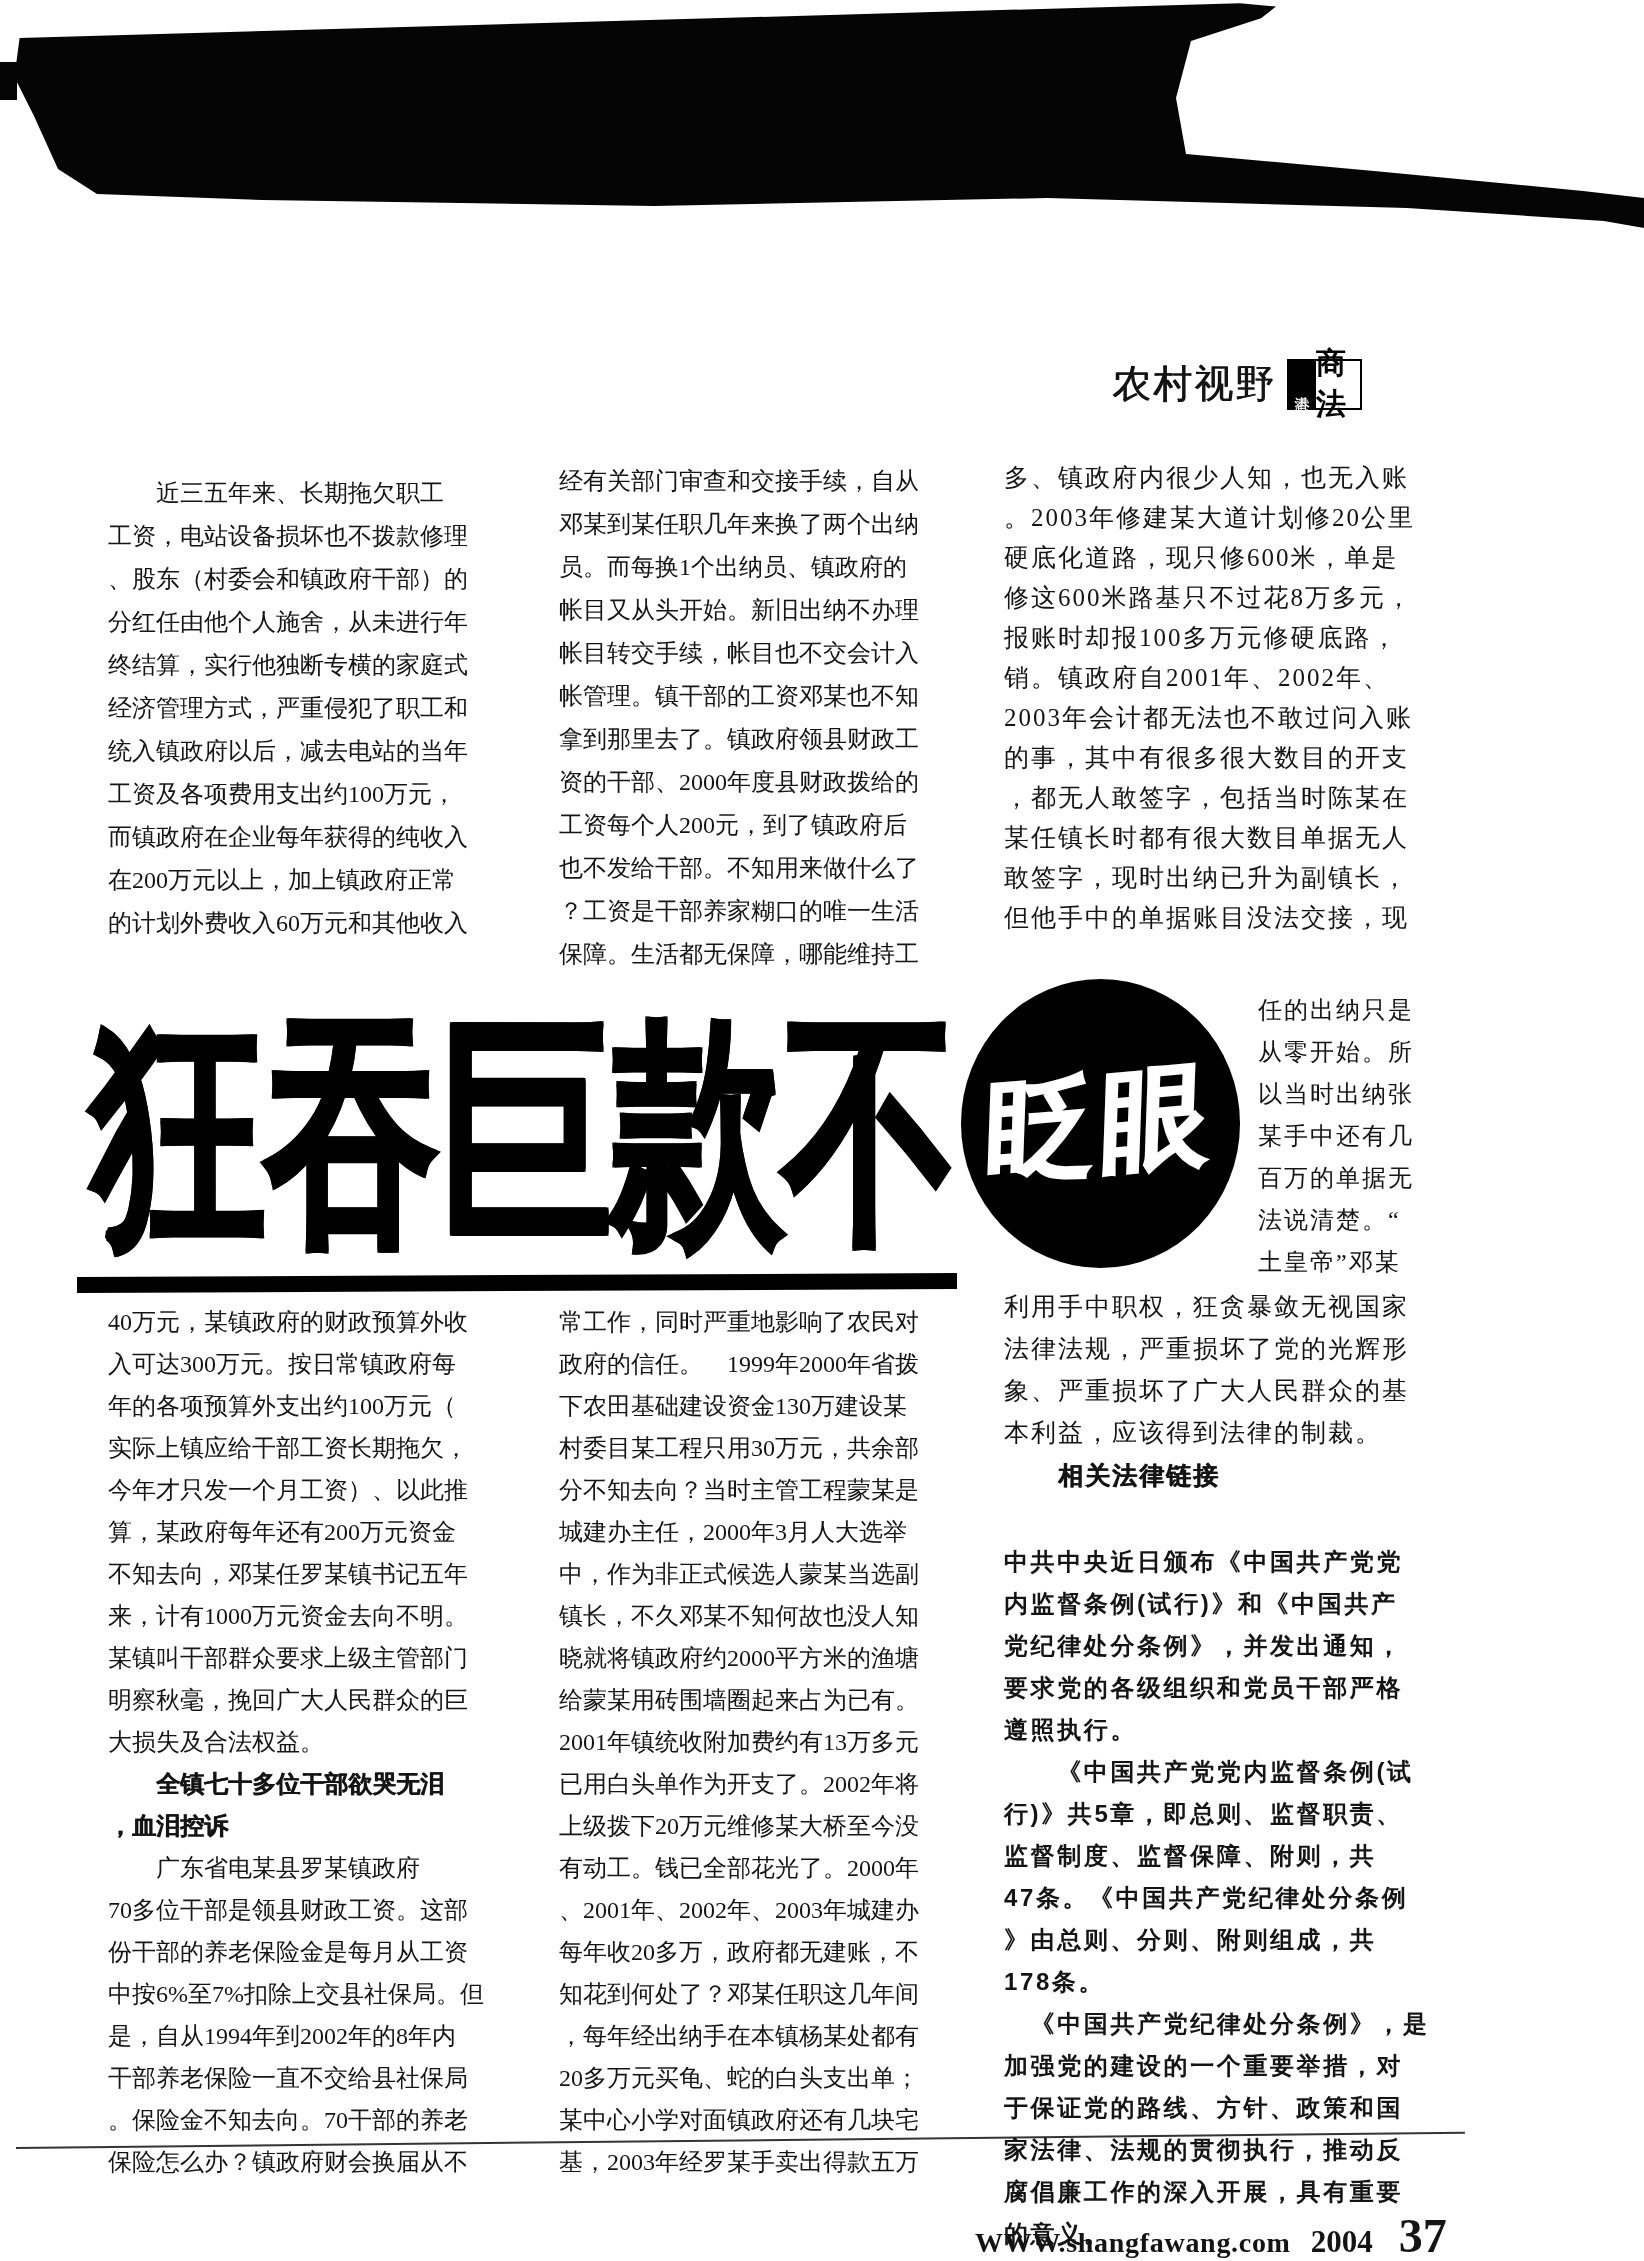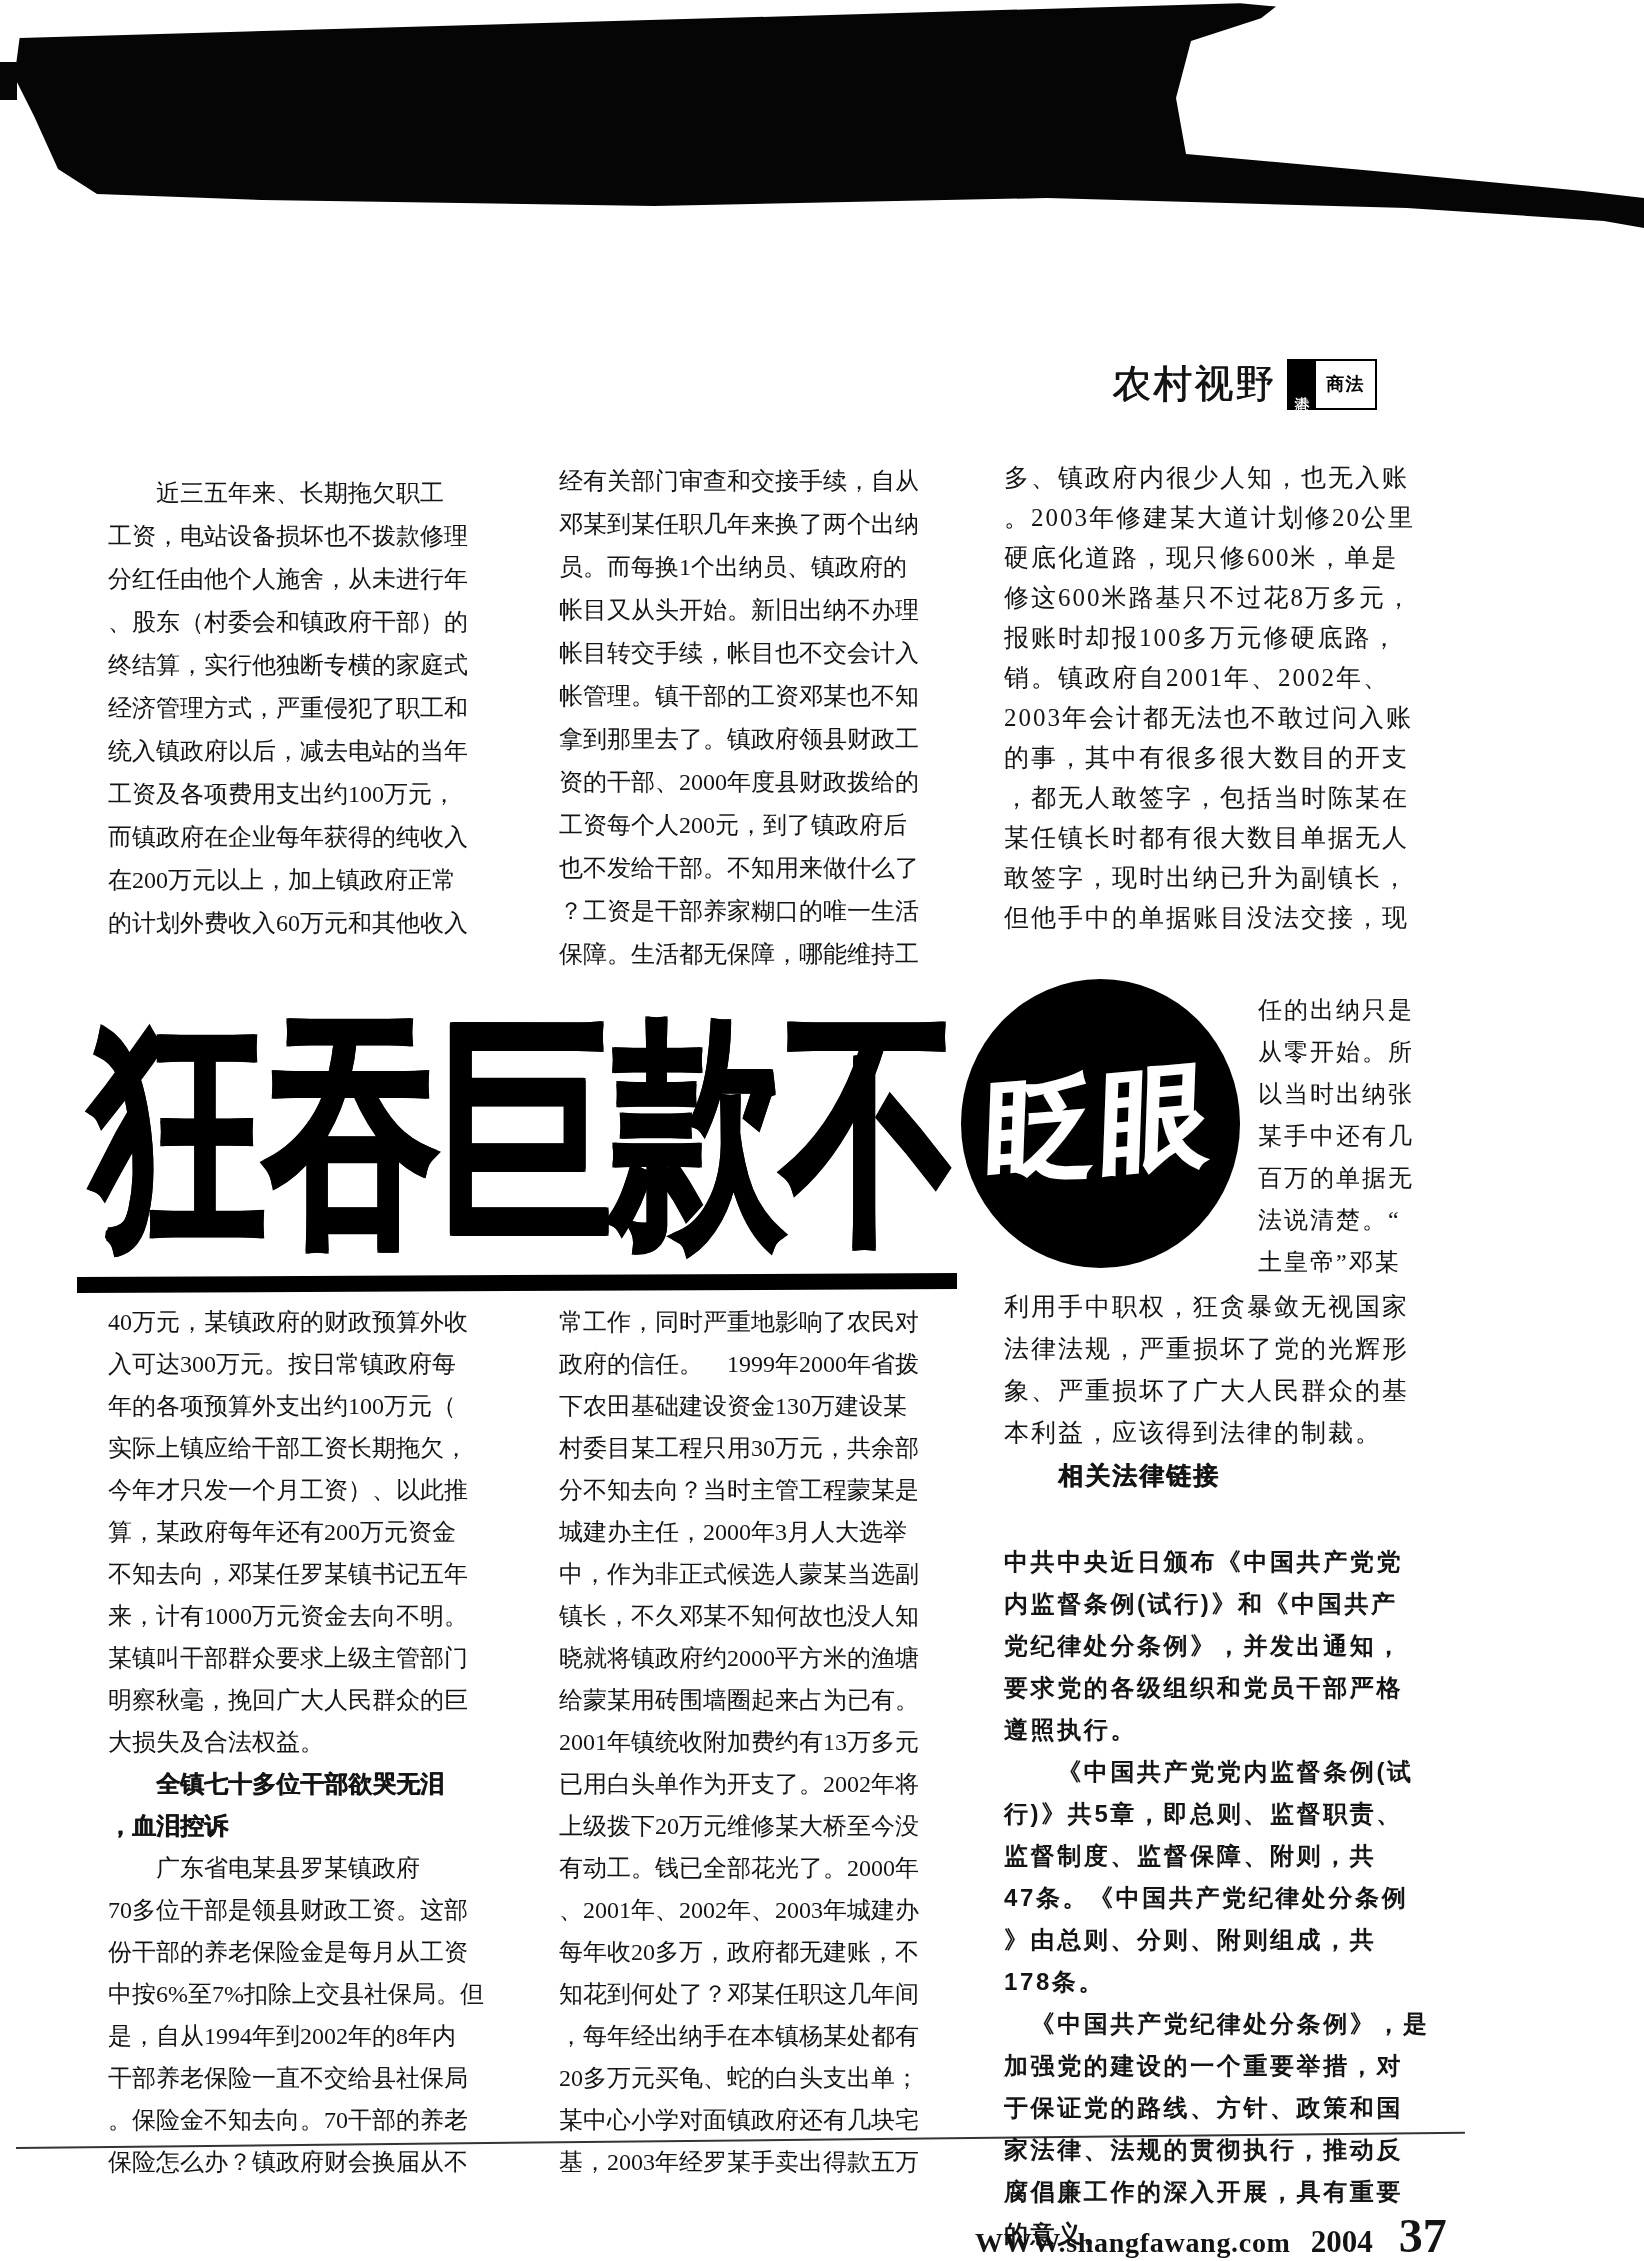--- a/index.html
+++ b/index.html
@@ -13,21 +13,21 @@
   .scan-strip{position:absolute;left:0;top:62px;width:17px;height:38px;background:#050505;}
   .bottom-hairline{position:absolute;left:16.4px;top:2147px;width:1449px;height:2px;background:#111;
     transform:rotate(-0.6deg);transform-origin:left center;opacity:.85;}
   
   .masthead{position:absolute;left:1112px;top:357px;display:flex;align-items:center;gap:10.5px;}
   .section-title{font-size:39px;font-weight:normal;letter-spacing:2px;
     text-shadow:0.7px 0 #141414;}
   .badge{display:flex;border:2.6px solid #000;height:47px;}
   .badge-dark{width:27.5px;background:#000;color:#fff;writing-mode:vertical-rl;text-orientation:upright;
     font-size:15.7px;display:flex;align-items:center;justify-content:center;line-height:1;}
-  .badge-light{width:59px;background:#fff;color:#000;font-size:18px;font-weight:bold;
+  .badge-light{width:44px;background:#fff;color:#000;font-size:30px;font-weight:bold;
     display:flex;align-items:center;justify-content:center;letter-spacing:1.3px;}
   
   .col{position:absolute;font-size:24px;line-height:43px;white-space:nowrap;}
   .col .tline{height:43px;}
   .col-top-left{left:108px;top:460px;width:422px;margin-top:12px;}
   .col-top-mid{left:559px;top:460px;width:412px;}
   .col-top-right{left:1004px;top:458px;width:414px;font-size:25px;line-height:40px;letter-spacing:2px;font-family:Liberation Serif, serif;}
   .col-top-right .tline{height:40px;}
   .wrap-col{left:1258px;top:989px;width:161px;letter-spacing:2px;line-height:42px;}
   .wrap-col .tline{height:42px;}
@@ -69,22 +69,22 @@
     <span class="section-title">农村视野</span>
     <span class="badge">
       <span class="badge-dark">香港</span>
       <span class="badge-light">商法</span>
     </span>
   </div>
 
   <div class="col col-top-left">
       <div class="tline">　　近三五年来、长期拖欠职工</div>
       <div class="tline">工资，电站设备损坏也不拨款修理</div>
+      <div class="tline">、股东（村委会和镇政府干部）的</div>
       <div class="tline">分红任由他个人施舍，从未进行年</div>
-      <div class="tline">、股东（村委会和镇政府干部）的</div>
       <div class="tline">终结算，实行他独断专横的家庭式</div>
       <div class="tline">经济管理方式，严重侵犯了职工和</div>
       <div class="tline">统入镇政府以后，减去电站的当年</div>
       <div class="tline">工资及各项费用支出约100万元，</div>
       <div class="tline">而镇政府在企业每年获得的纯收入</div>
       <div class="tline">在200万元以上，加上镇政府正常</div>
       <div class="tline">的计划外费收入60万元和其他收入</div>
     </div>
   <div class="col col-top-mid">
       <div class="tline">经有关部门审查和交接手续，自从</div>

